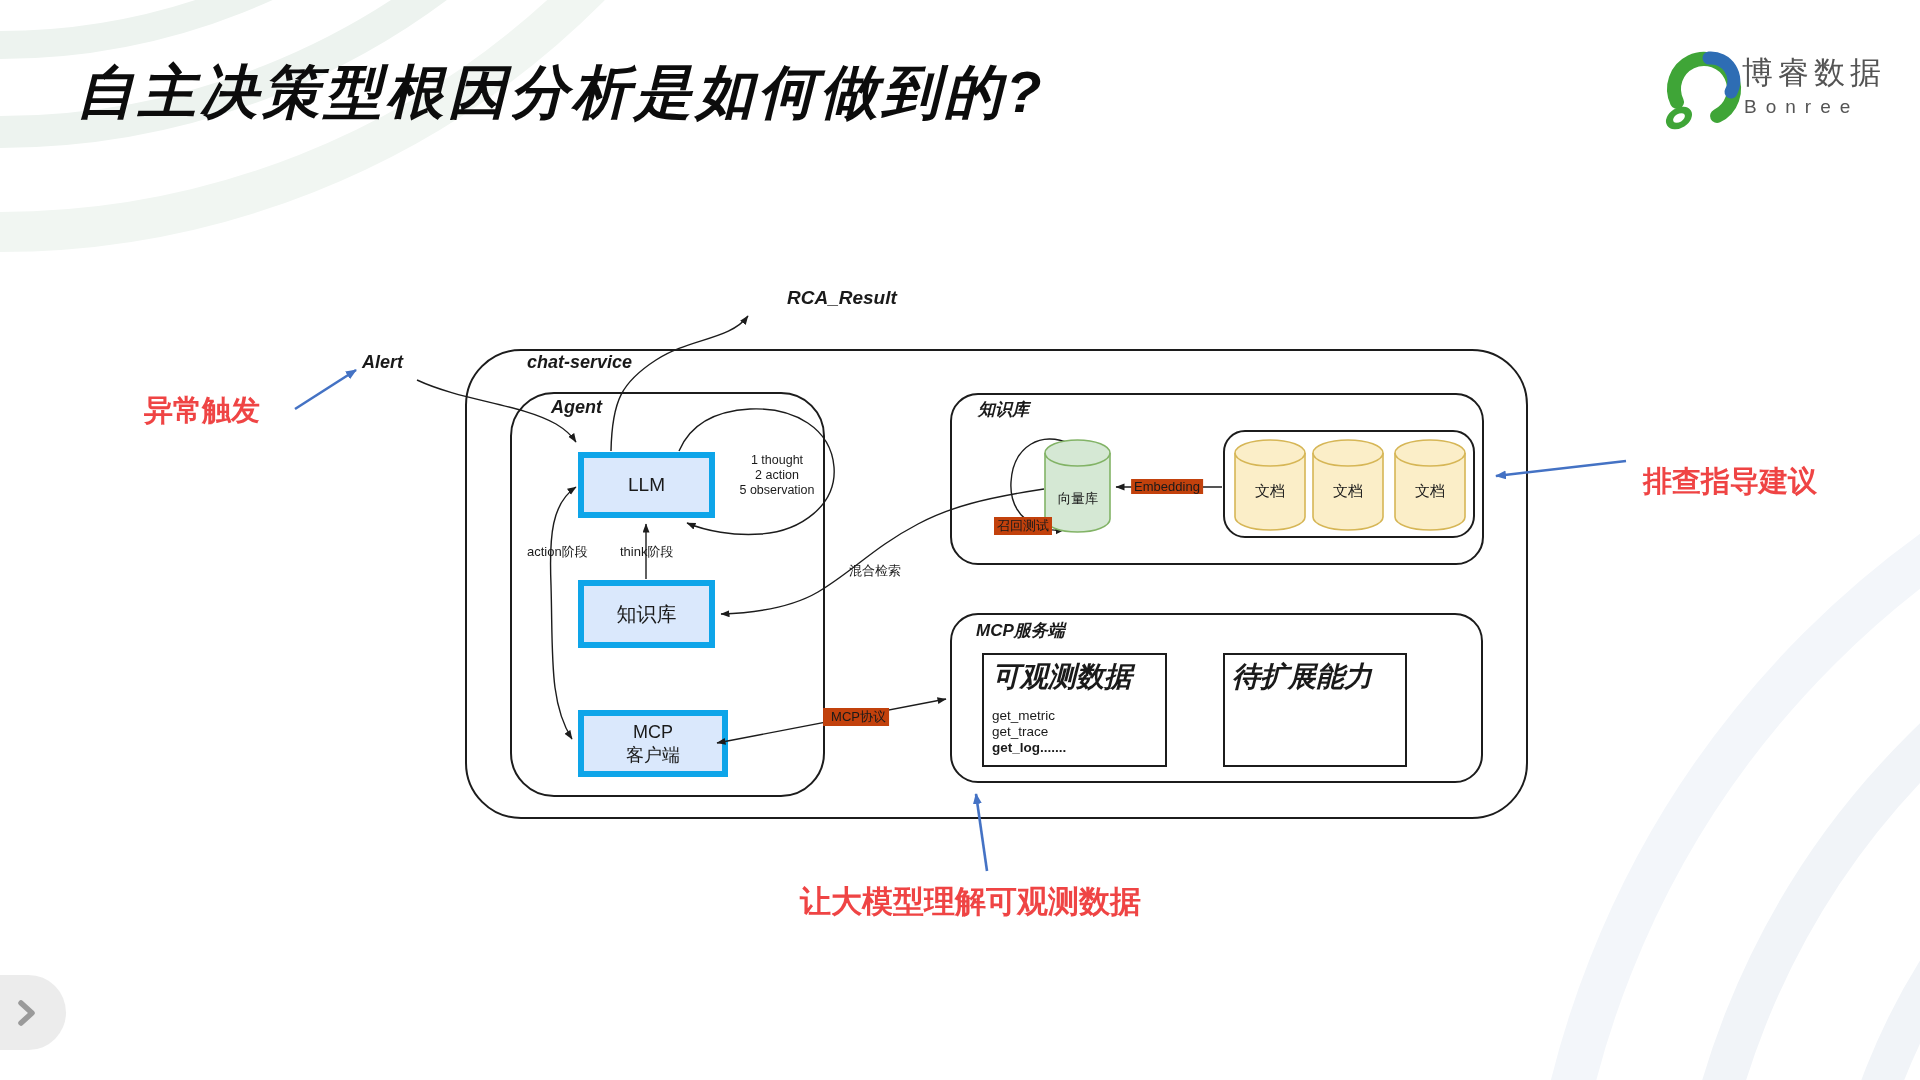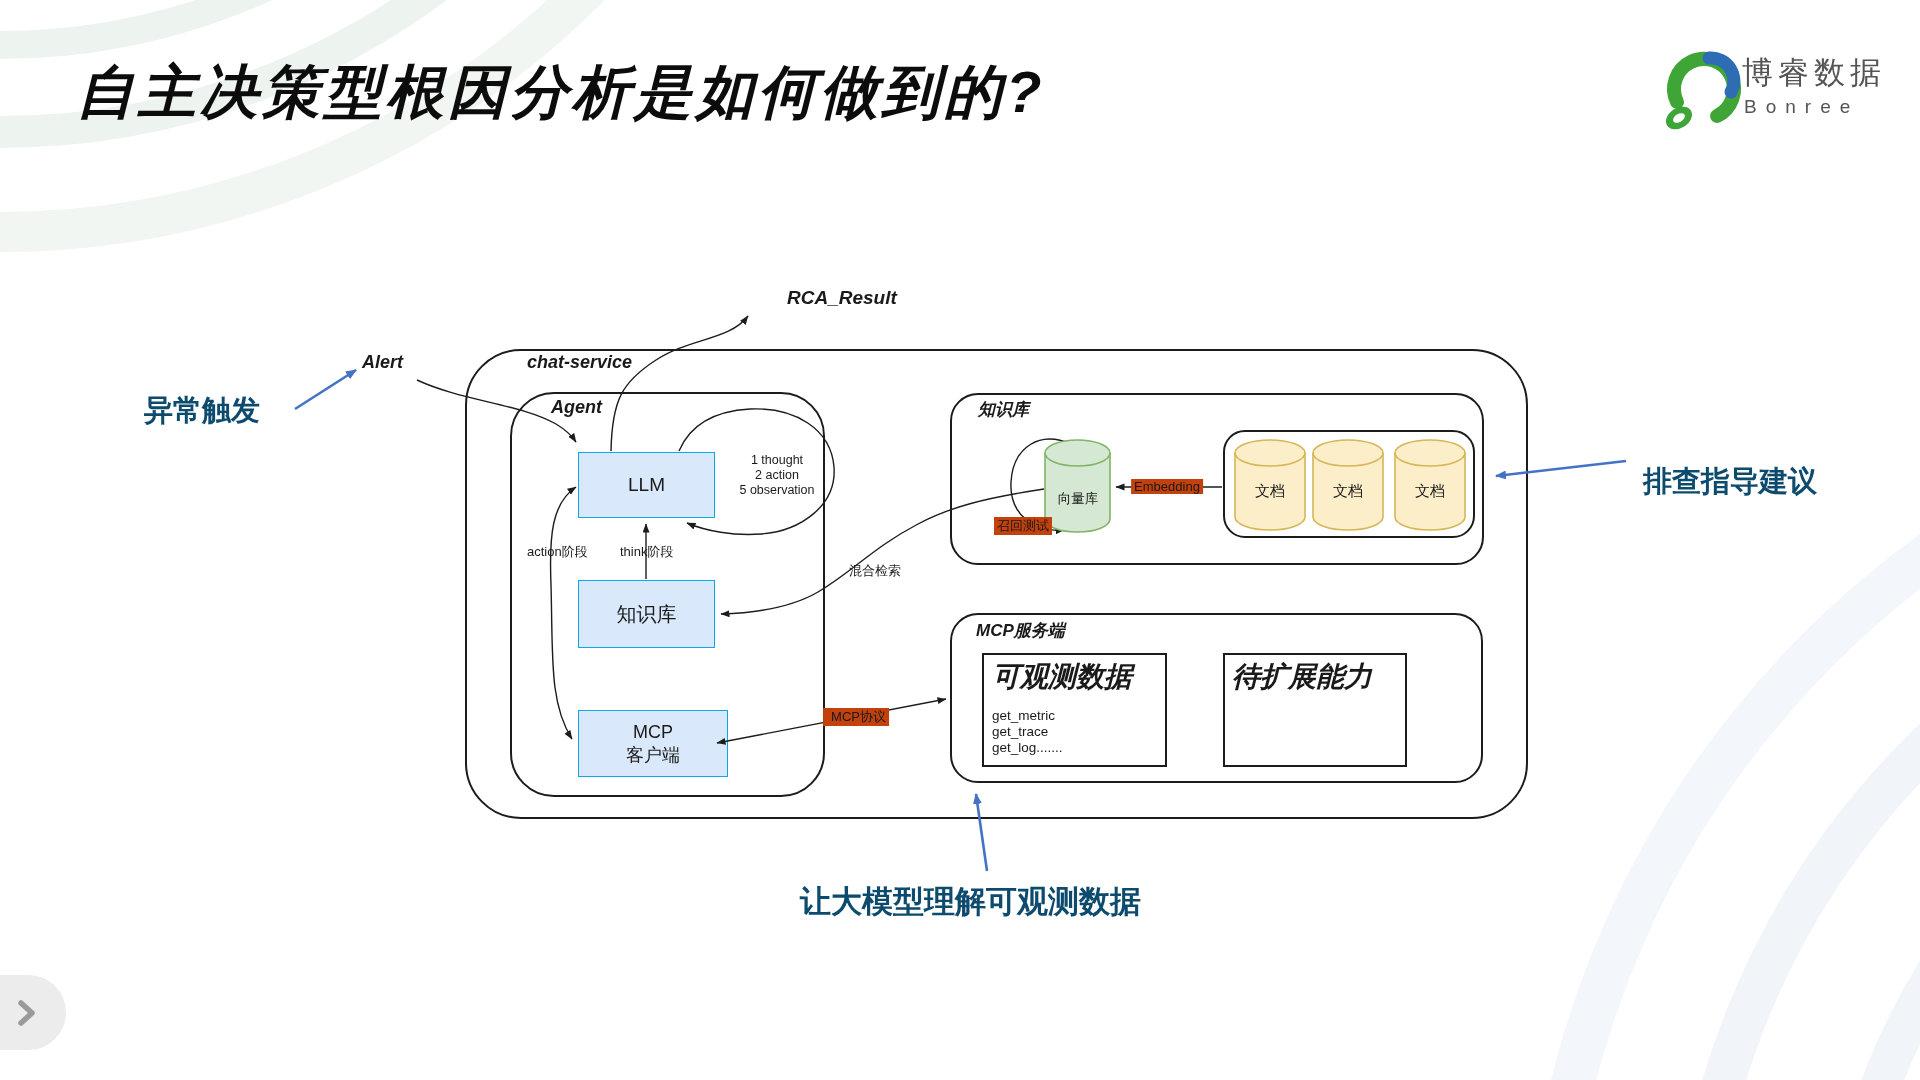--- a/index.html
+++ b/index.html
@@ -2,26 +2,26 @@
 <html><head>
 <meta charset="utf-8">
 <style>
   html,body{margin:0;padding:0;background:#ffffff;}
   #stage{position:relative;width:1920px;height:1080px;background:#ffffff;overflow:hidden;
          font-family:"Liberation Sans","DejaVu Sans",sans-serif;color:#1a1a1a;}
   .abs{position:absolute;}
   svg.layer{position:absolute;left:0;top:0;pointer-events:none;}
   .lbl{position:absolute;white-space:nowrap;color:#1a1a1a;z-index:3;}
   .b{font-weight:bold;font-style:italic;}
-  .orange{color:#0c4a6e;font-weight:bold;}
+  .orange{color:#ef4444;font-weight:bold;}
   .cx{transform:translateX(-50%);text-align:center;}
   .wbg{background:#c2410c;padding:0 3px;}
   .frame{position:absolute;border:2px solid #1c1c1c;box-sizing:border-box;background:transparent;z-index:1;}
   .wframe{position:absolute;border:2px solid #1c1c1c;box-sizing:border-box;background:#ffffff;z-index:1;}
-  .bluebox{position:absolute;background:#dae8fc;border:1px solid #0ea5e9;box-sizing:border-box;
+  .bluebox{position:absolute;background:#dae8fc;border:6px solid #0ea5e9;box-sizing:border-box;
            display:flex;align-items:center;justify-content:center;text-align:center;
            color:#1a1a1a;z-index:1;line-height:1.25;}
   .steps{line-height:15px;font-size:12.5px;}
   #next-btn{position:absolute;left:0;top:975px;width:66px;height:75px;background:#ececec;
             border-radius:0 38px 38px 0;z-index:4;display:flex;align-items:center;cursor:pointer;}
 </style>
 </head>
 <body>
 
 <div id="stage">
@@ -93,21 +93,21 @@
 
   <div class="lbl cx" style="left:1078px;top:490px;font-size:13.5px;">向量库</div>
   <div class="lbl cx" style="left:1270px;top:482px;font-size:15px;">文档</div>
   <div class="lbl cx" style="left:1348px;top:482px;font-size:15px;">文档</div>
   <div class="lbl cx" style="left:1430px;top:482px;font-size:15px;">文档</div>
 
   <div class="wframe" style="left:982px;top:653px;width:185px;height:114px;"></div>
   <div class="lbl b" style="left:992px;top:658px;font-size:28px;">可观测数据</div>
   <div class="lbl" style="left:992px;top:708px;font-size:13.5px;">get_metric</div>
   <div class="lbl" style="left:992px;top:724px;font-size:13.5px;">get_trace</div>
-  <div class="lbl" style="left:992px;top:740px;font-size:13.5px;">get_log.......</div>
+  <div class="lbl" style="left:992px;top:740px;font-size:13.5px;font-weight:bold;">get_log.......</div>
 
   <div class="wframe" style="left:1223px;top:653px;width:184px;height:114px;"></div>
   <div class="lbl b" style="left:1232px;top:658px;font-size:28px;">待扩展能力</div>
 
   <div class="lbl b" style="left:755px;top:287px;font-size:19px;margin-left:32px;">RCA_Result</div>
   <div class="lbl b" style="left:362px;top:352px;font-size:18px;">Alert</div>
 
   <div class="lbl orange" style="left:144px;top:391px;font-size:29px;">异常触发</div>
   <div class="lbl orange" style="left:1643px;top:462px;font-size:29px;">排查指导建议</div>
   <div class="lbl orange" style="left:800px;top:881px;font-size:31px;">让大模型理解可观测数据</div>

